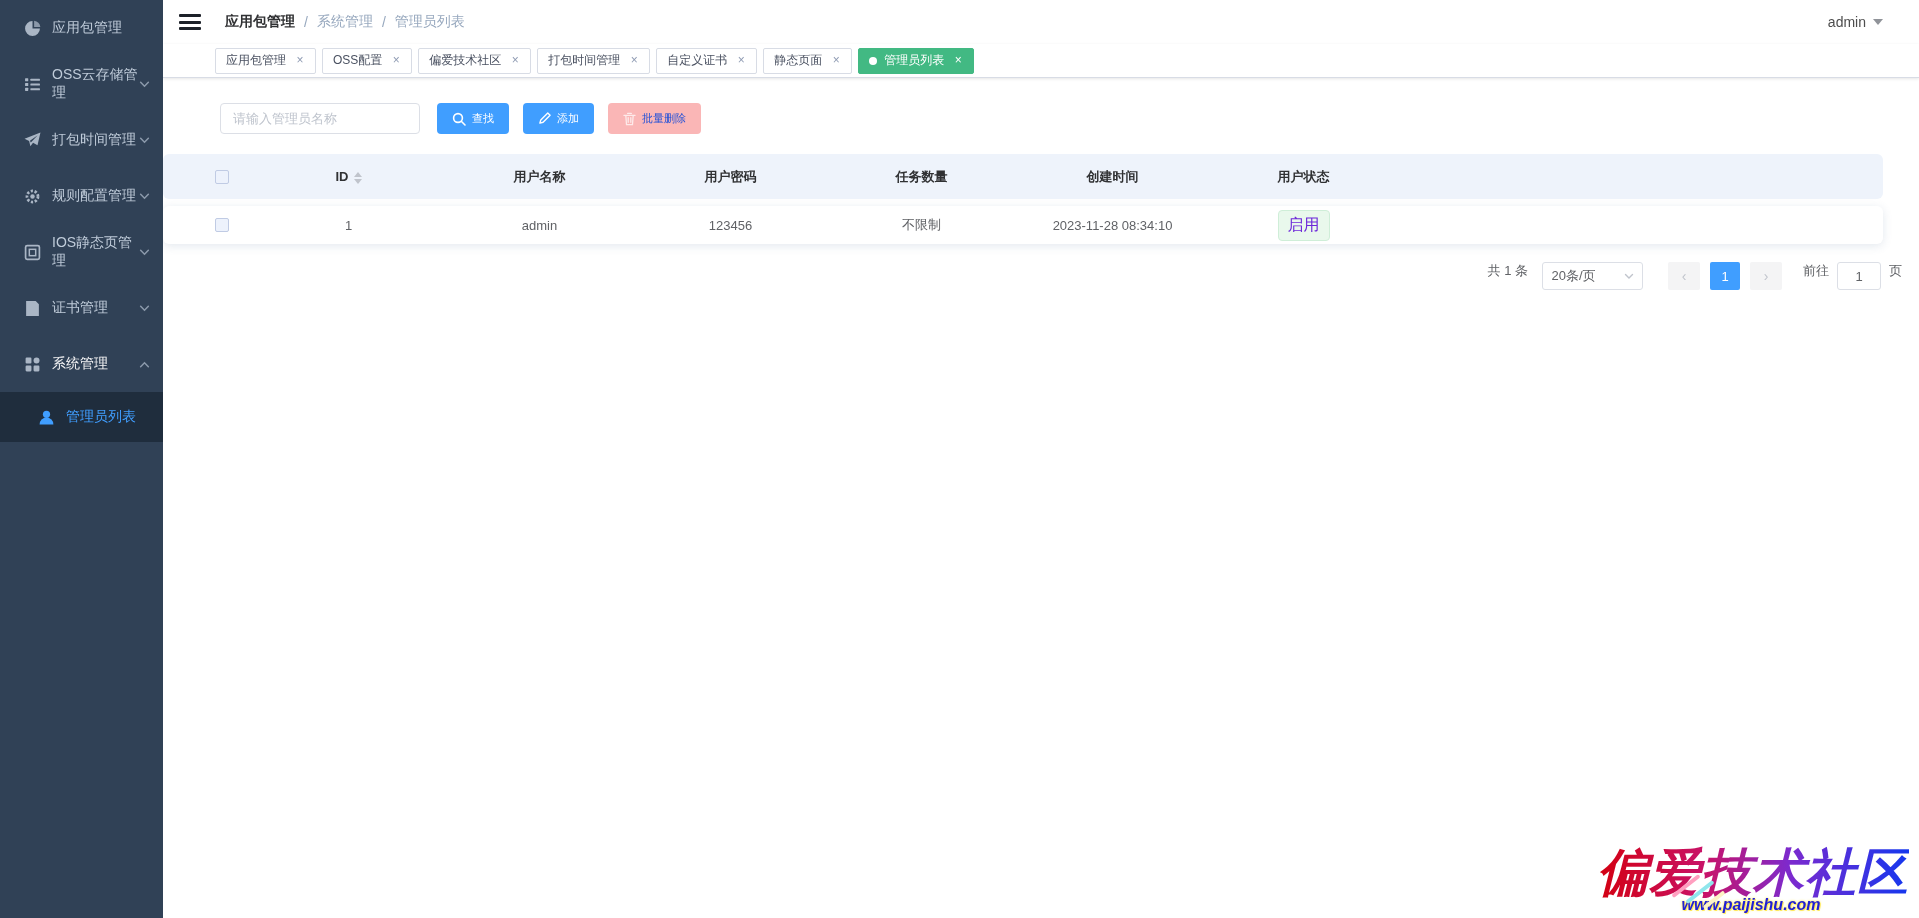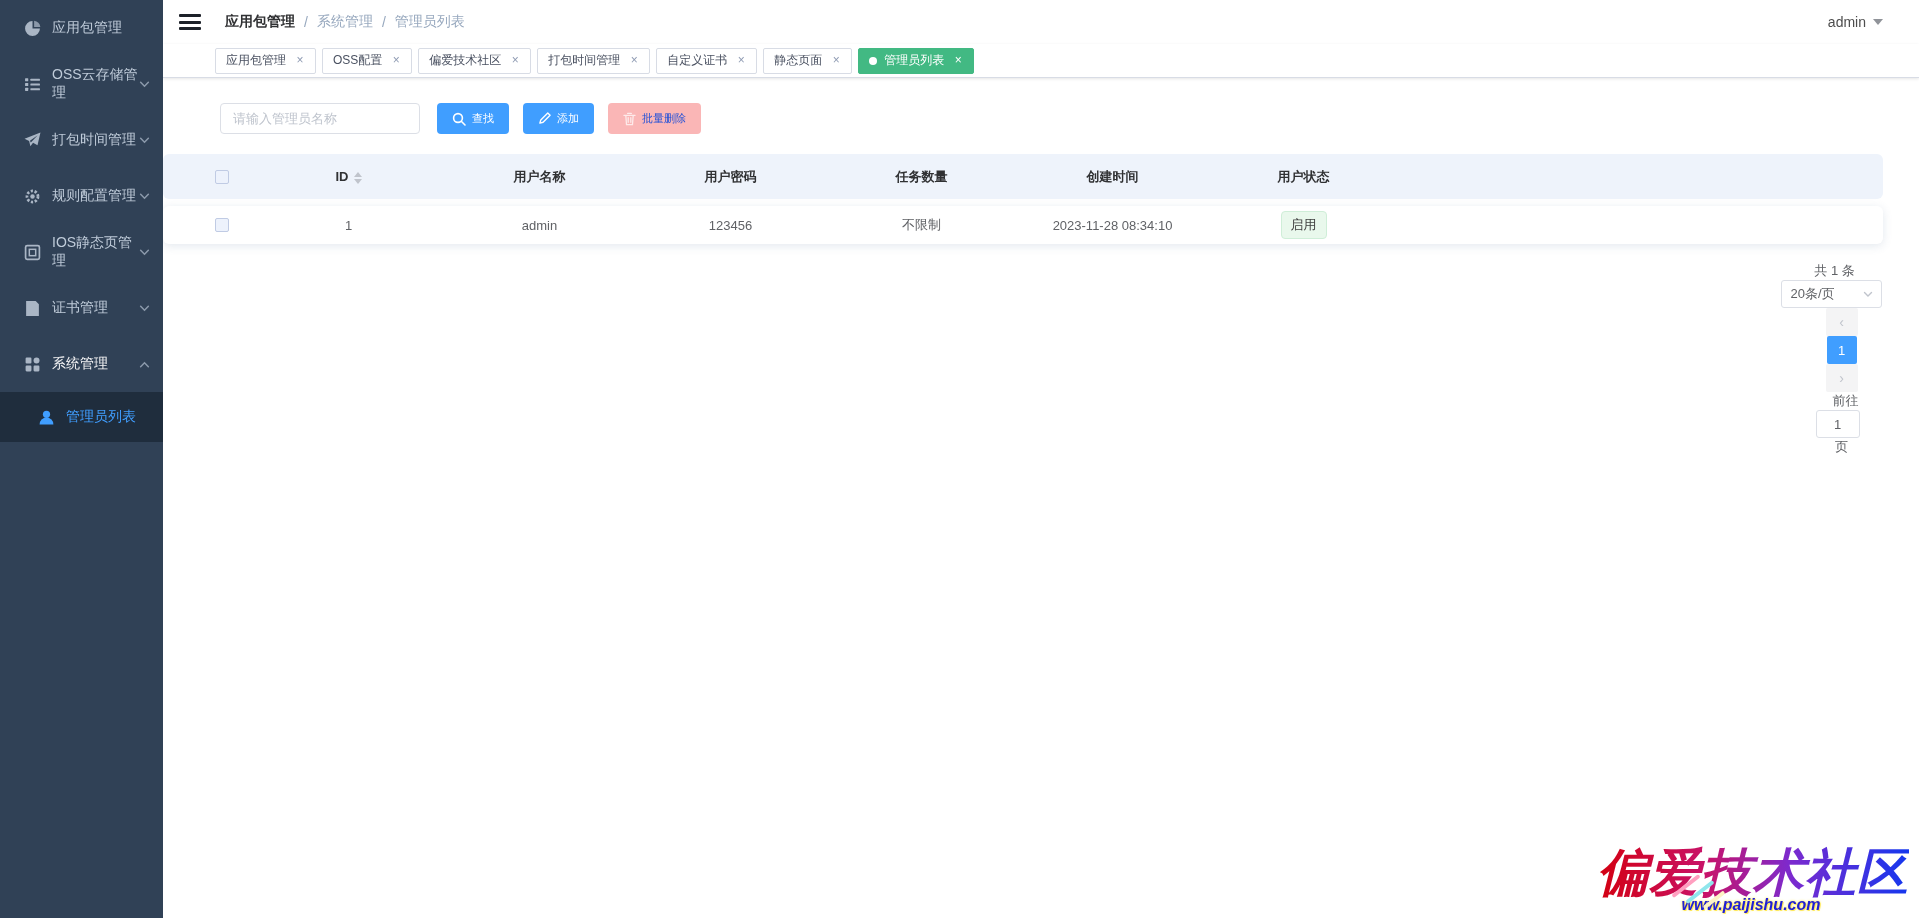--- a/index.html
+++ b/index.html
@@ -51,24 +51,24 @@
   .table { position:absolute; left:0; top:76px; width:1720px; }
   .t-head { display:flex; align-items:center; height:45px; background:#eef3fb; border-radius:6px; font-size:13px; font-weight:700; color:#303133; }
   .t-row { display:flex; align-items:center; height:38px; margin-top:7px; background:#fff; border-radius:6px; box-shadow:0 2px 10px rgba(80,110,150,.16); font-size:13px; color:#606266; font-weight:400; }
   .col-check { width:90px; display:flex; align-items:center; padding-left:52px; }
   .col { width:191px; text-align:center; }
   .col-op { width:484px; text-align:center; }
   .checkbox { width:14px; height:14px; border:1px solid #c0cbe4; background:#edf2fc; border-radius:2px; cursor:pointer; }
   .sort-wrap { display:inline-flex; flex-direction:column; gap:2px; margin-left:5px; vertical-align:middle; }
   .sort-up { width:0;height:0;border-left:4px solid transparent;border-right:4px solid transparent;border-bottom:5px solid #c0c4cc; }
   .sort-down { width:0;height:0;border-left:4px solid transparent;border-right:4px solid transparent;border-top:5px solid #c0c4cc; }
-  .tag-success { display:inline-block; padding:4px 9px; font-size:13px; border-radius:4px; background:#e9f8ec; border:1px solid #cfeeD8; border:1px solid #cfeed8; color:#404040; }
-
-  
-  .pagination { position:absolute; top:184px; right:17px; display:flex; align-items:center; font-size:13px; color:#606266;flex-direction:column; }
+  .tag-success { display:inline-block; padding:4px 9px; font-size:16px; border-radius:4px; background:#e9f8ec; border:1px solid #cfeeD8; border:1px solid #cfeed8; color:#6d28d9; }
+
+  
+  .pagination { position:absolute; top:184px; right:17px; display:flex; font-size:13px; color:#606266; }
   .pg-total { margin-right:14px; }
   .pg-select { width:101px; height:28px; border:1px solid #dcdfe6; border-radius:3px; display:flex; align-items:center; justify-content:center; gap:28px; color:#606266; cursor:pointer; margin-right:20px; }
   .chev { display:inline-flex; }
   .pg-btn { min-width:32px; height:28px; border-radius:2px; background:#f4f4f5; color:#c0c4cc; display:flex; align-items:center; justify-content:center; font-size:14px; margin:0 5px; cursor:pointer; }
   .pg-page { min-width:30px; height:28px; border-radius:2px; background:#409eff; color:#fff; display:flex; align-items:center; justify-content:center; font-size:13px; margin:0 5px; cursor:pointer; }
   .pg-goto { margin-left:16px; margin-right:8px; }
   .pg-input { width:44px; height:28px; border:1px solid #dcdfe6; border-radius:3px; text-align:center; font-size:13px; color:#606266; outline:none; margin-right:8px; }
 
   
   .watermark { position:absolute; right:10px; bottom:4px; text-align:center; pointer-events:none; }

